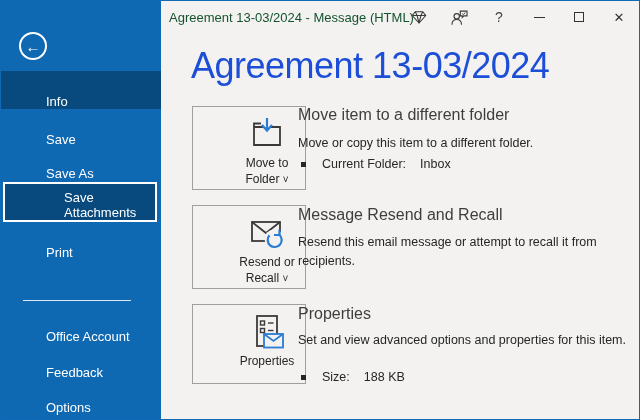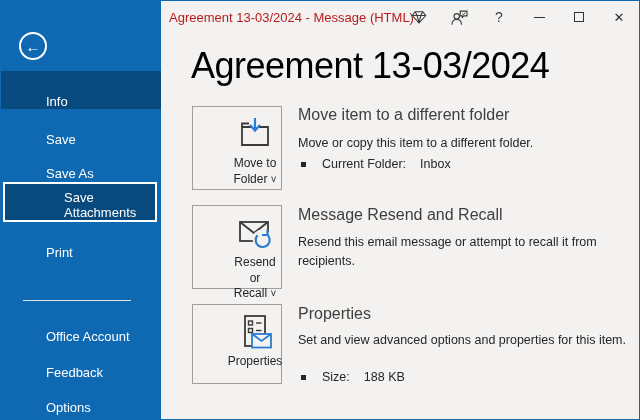--- a/index.html
+++ b/index.html
@@ -8,21 +8,21 @@
     position:relative; width:640px; height:420px;
     background:#f3f2f1;
     border:1px solid #1069b4;
     font-family:"Liberation Sans", sans-serif;
     overflow:hidden;
   }
   
   .titlebar { position:absolute; left:160px; top:0; right:0; height:32px; }
   .titlebar-title {
     position:absolute; left:8px; top:9px;
-    font-size:13px; color:#b91c1c; white-space:nowrap;
+    font-size:13px; color:#14532d; white-space:nowrap;
   }
   .titlebar-icons { position:absolute; right:0; top:0; height:32px; display:flex; align-items:center; }
   .tb-btn {
     width:40px; height:32px; display:flex; align-items:center; justify-content:center;
     color:#3b3a39; cursor:default;
   }
   .tb-help { font-size:14px; color:#444; }
   .tb-min-glyph { width:11px; border-top:1px solid #333; display:block; }
   .tb-max-glyph { width:10px; height:10px; border:1px solid #333; display:block; }
   .tb-close { font-size:13px; color:#333; }
@@ -50,25 +50,25 @@
   }
   .nav-divider {
     position:absolute; left:22px; top:299px; width:108px; height:0;
     border-top:1px solid rgba(255,255,255,0.85);
   }
 
   
   .main { position:absolute; left:160px; top:32px; right:0; bottom:0; }
   .page-title {
     position:absolute; left:30px; top:12px;
-    font-size:36px; font-weight:300; letter-spacing:-0.5px; color:#000000;
+    font-size:36px; font-weight:300; letter-spacing:-0.5px; color:#1d4ed8;
     white-space:nowrap;
   }
   .tile {
-    position:absolute; left:31px; width:90px;
+    position:absolute; left:31px; width:114px;
     border:1px solid #a19f9d; background:transparent;
     display:flex; flex-direction:column; align-items:center;
     padding-top:7px; cursor:default;padding-left:36px;
   }
   .tile-icon { width:40px; height:40px; flex:0 0 auto; }
   .tile-label {
     margin-top:2px; text-align:center; font-size:12px; line-height:1.3; color:#262626;
   }
   .chev { font-size:10px; color:#262626; }
   .sec-heading {

